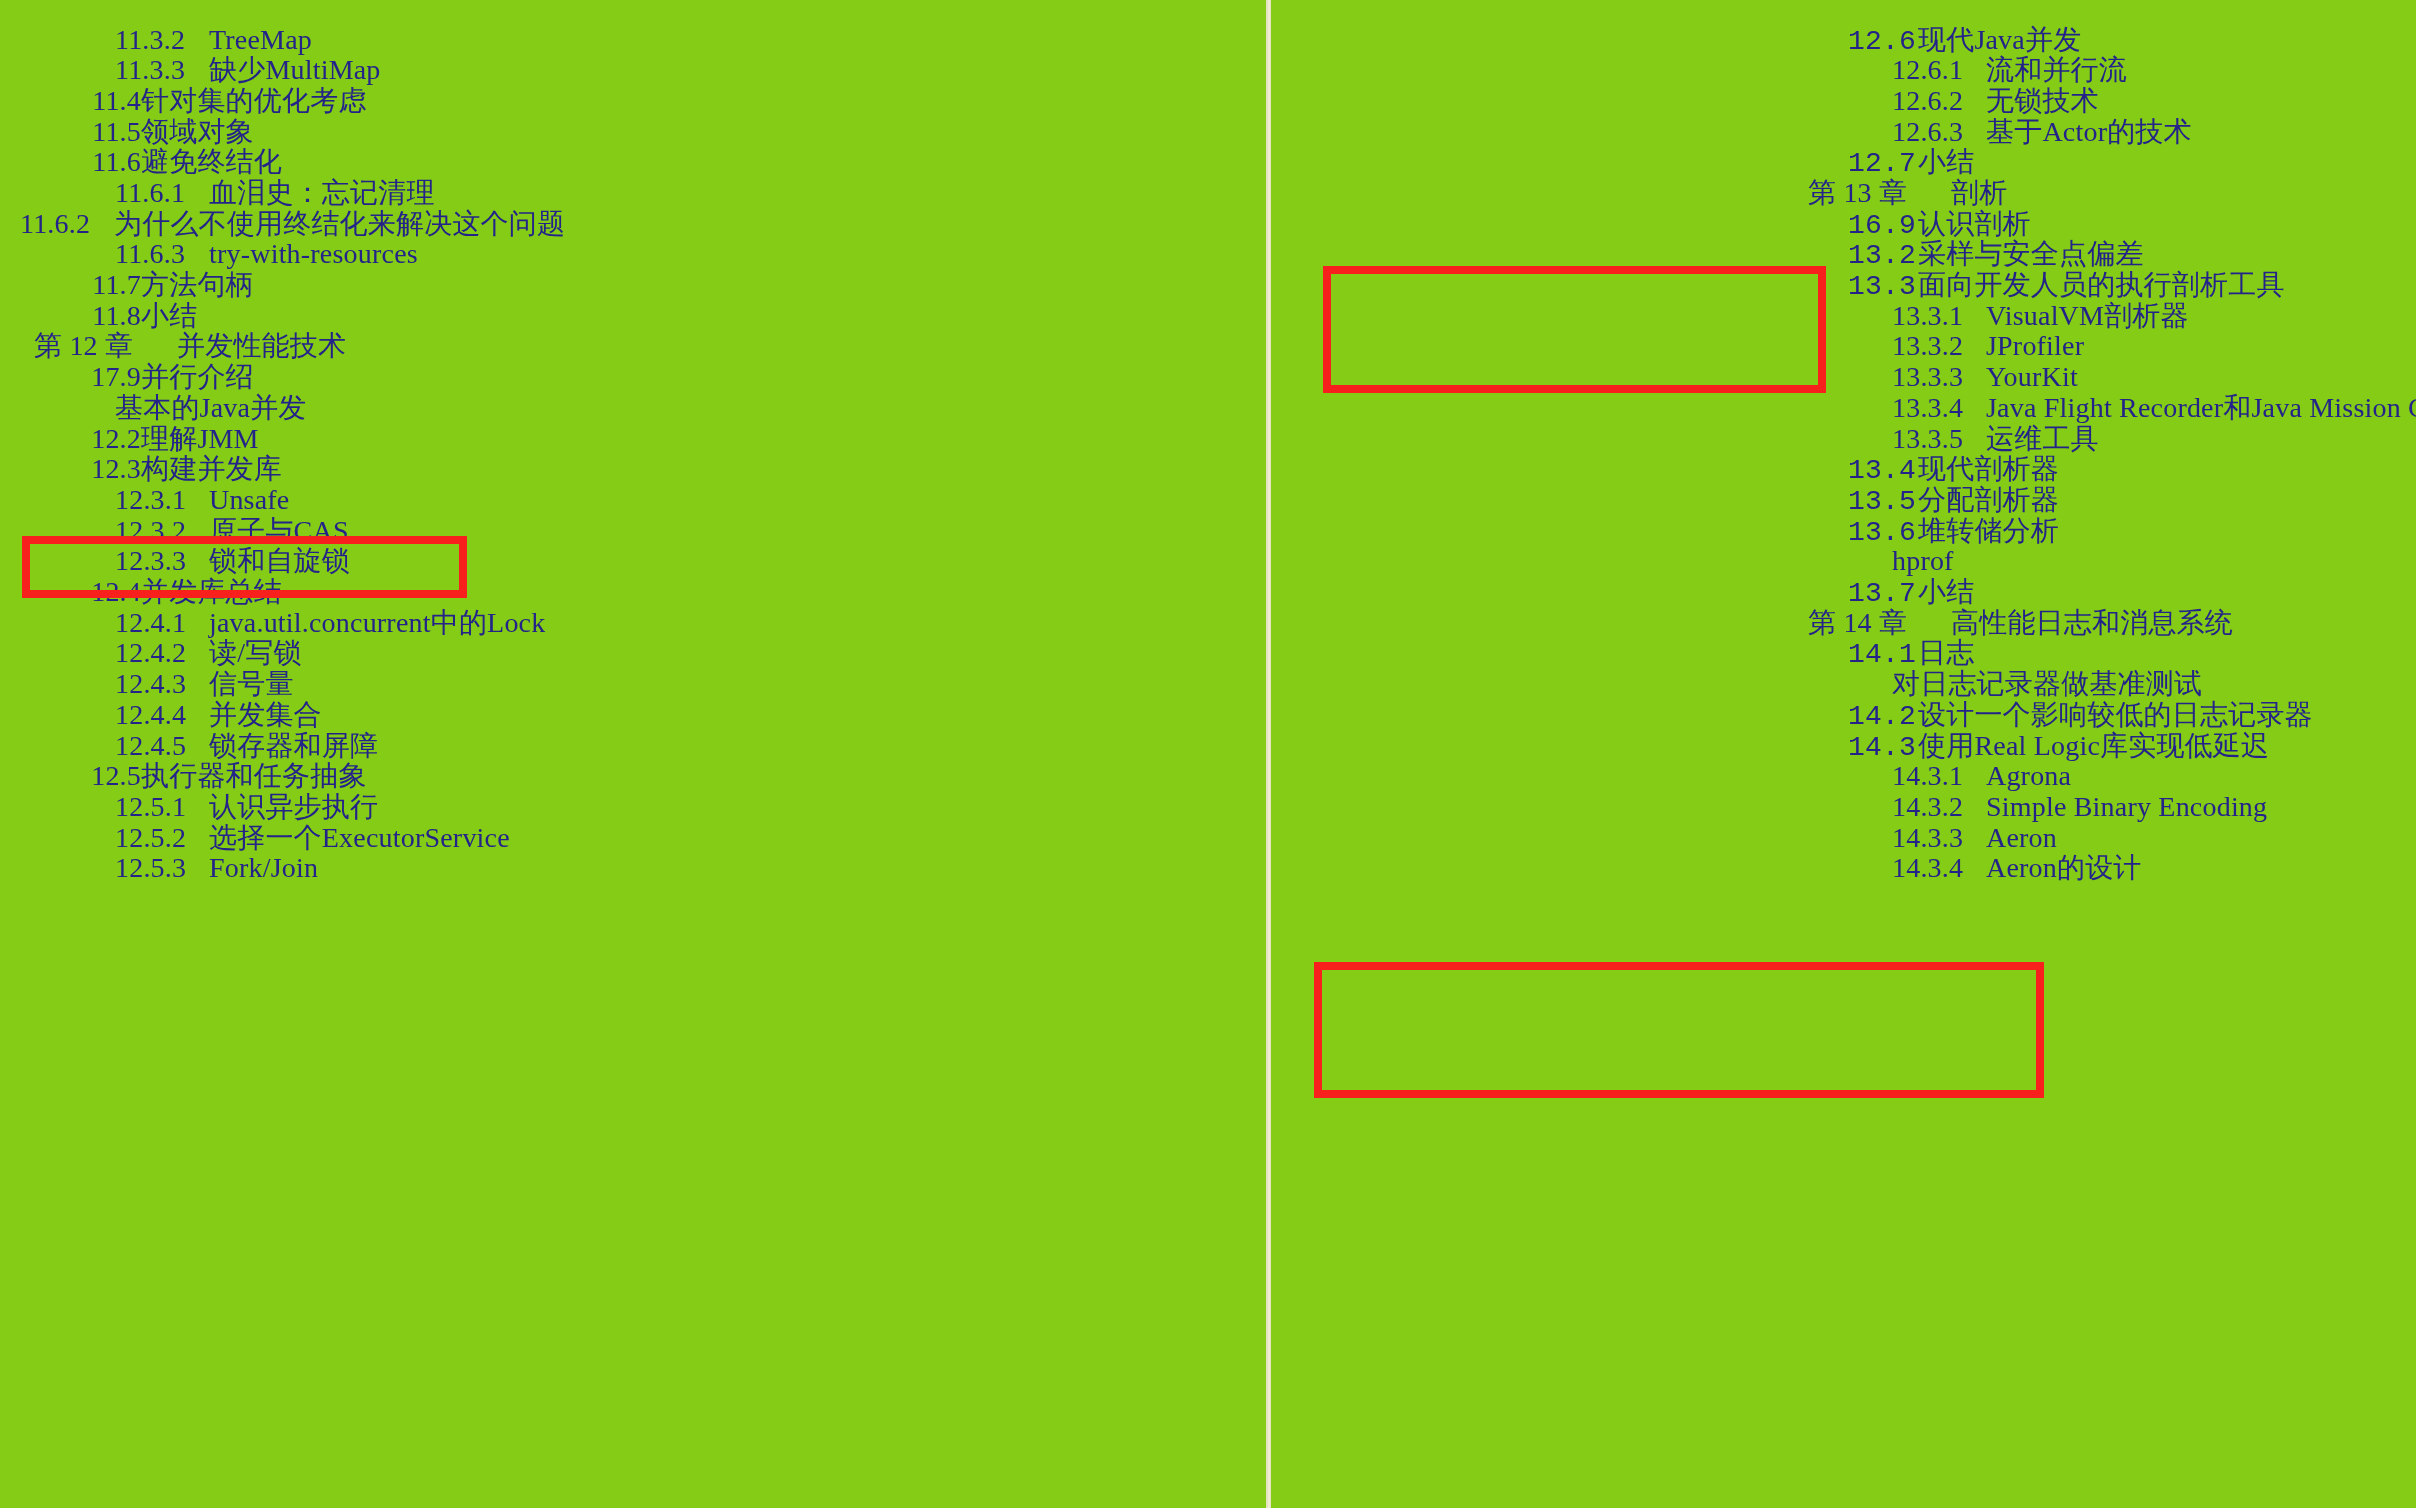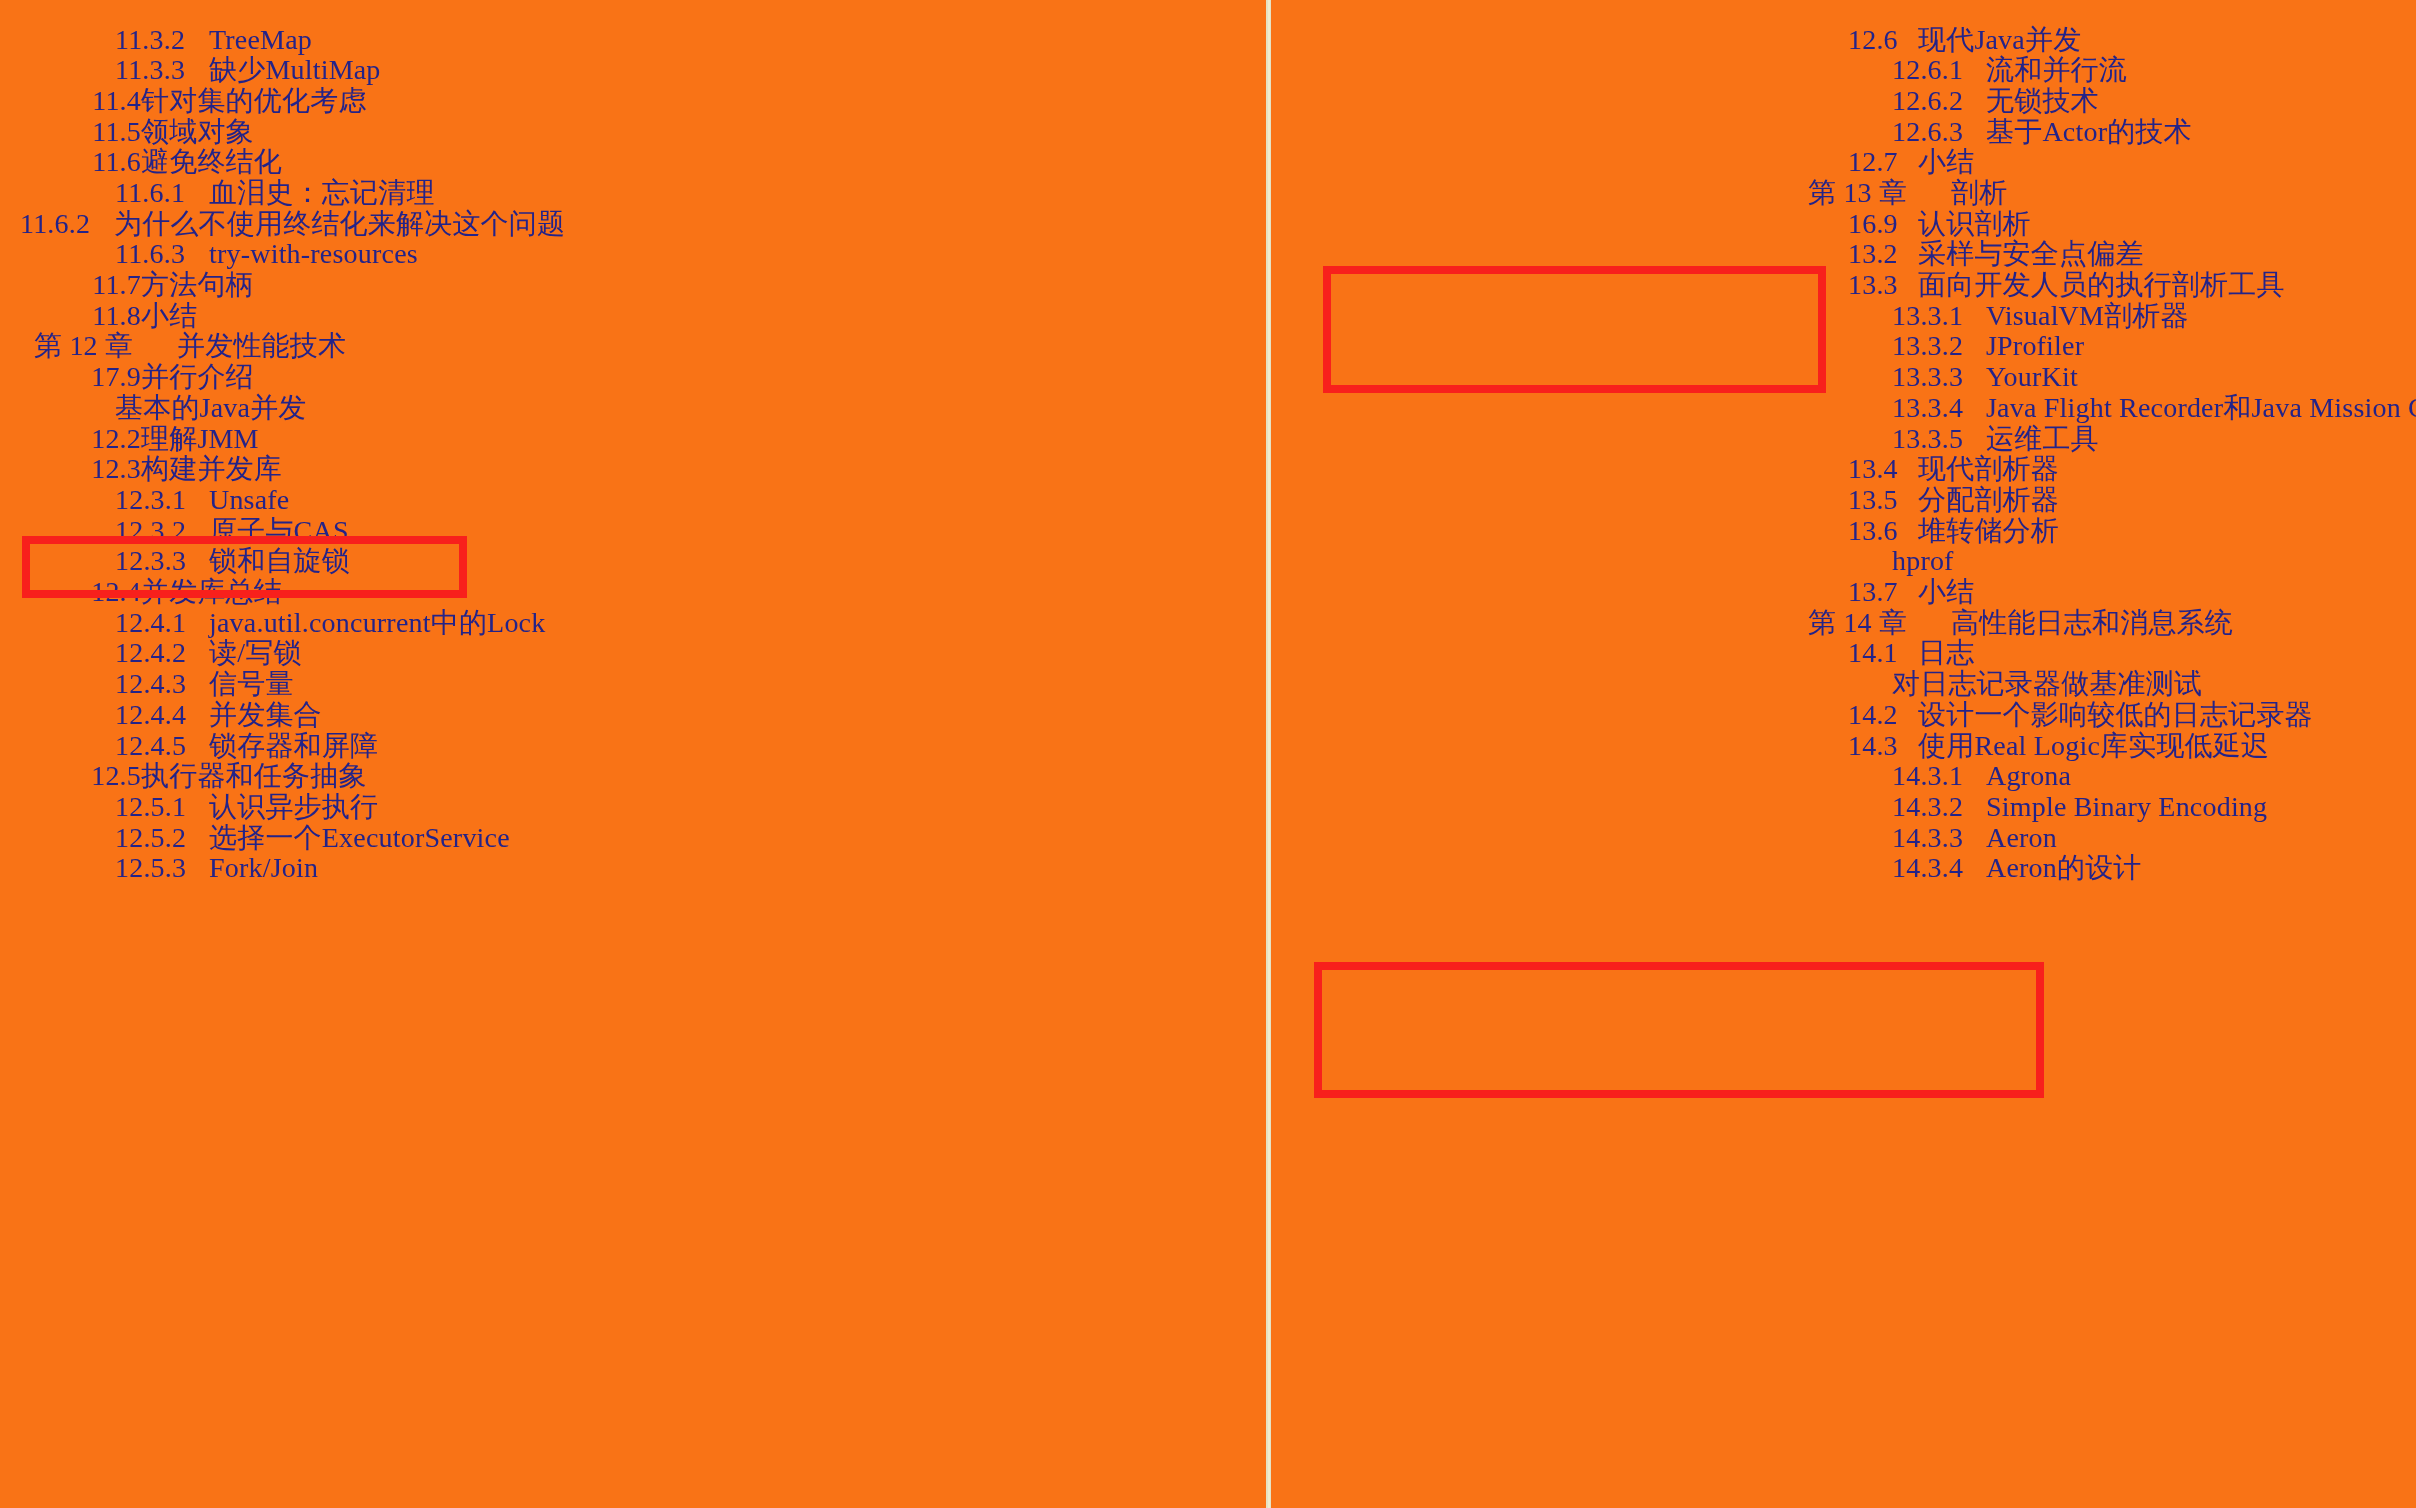--- a/index.html
+++ b/index.html
@@ -12,21 +12,21 @@
     width: 2416px;
     height: 1508px;
     background: #d6d2ae;
     overflow: hidden;
     font-family: "Liberation Serif", "DejaVu Serif", serif;
   }
   .page-half {
     position: absolute;
     top: 0;
     height: 1508px;
-    background: #f97316;
+    background: #84cc16;
   }
   #left-page  { left: 0px;    width: 1266px; }
   #right-page { left: 1271px; width: 1145px; }
 
   .gutter {
     position: absolute;
     top: 0;
     left: 1266px;
     width: 5.6px;
     height: 1508px;
@@ -72,21 +72,21 @@
   .lv-1     { padding-left: 71px; }
   .lv-1 .num { width: 70px; text-align: right; }
   .lv-2     { padding-left: 115px; }
   .lv-2 .num { width: 94px; }
   .lv-plain { padding-left: 115px; }
 
   
   .r-chap  { padding-left: 537px; }
   .r-chap .num { width: 143px; }
   .r-1     { padding-left: 577px; }
-  .r-1 .num { width: 70px; }
+  .r-1 .num { width: 70px; font-family: Liberation Mono, monospace; }
   .r-2     { padding-left: 621px; }
   .r-2 .num { width: 94px; }
   .r-plain { padding-left: 621px; }
 
   .chapter-title {
     font-weight: normal;
   }
 
   .hl-box {
     position: absolute;

